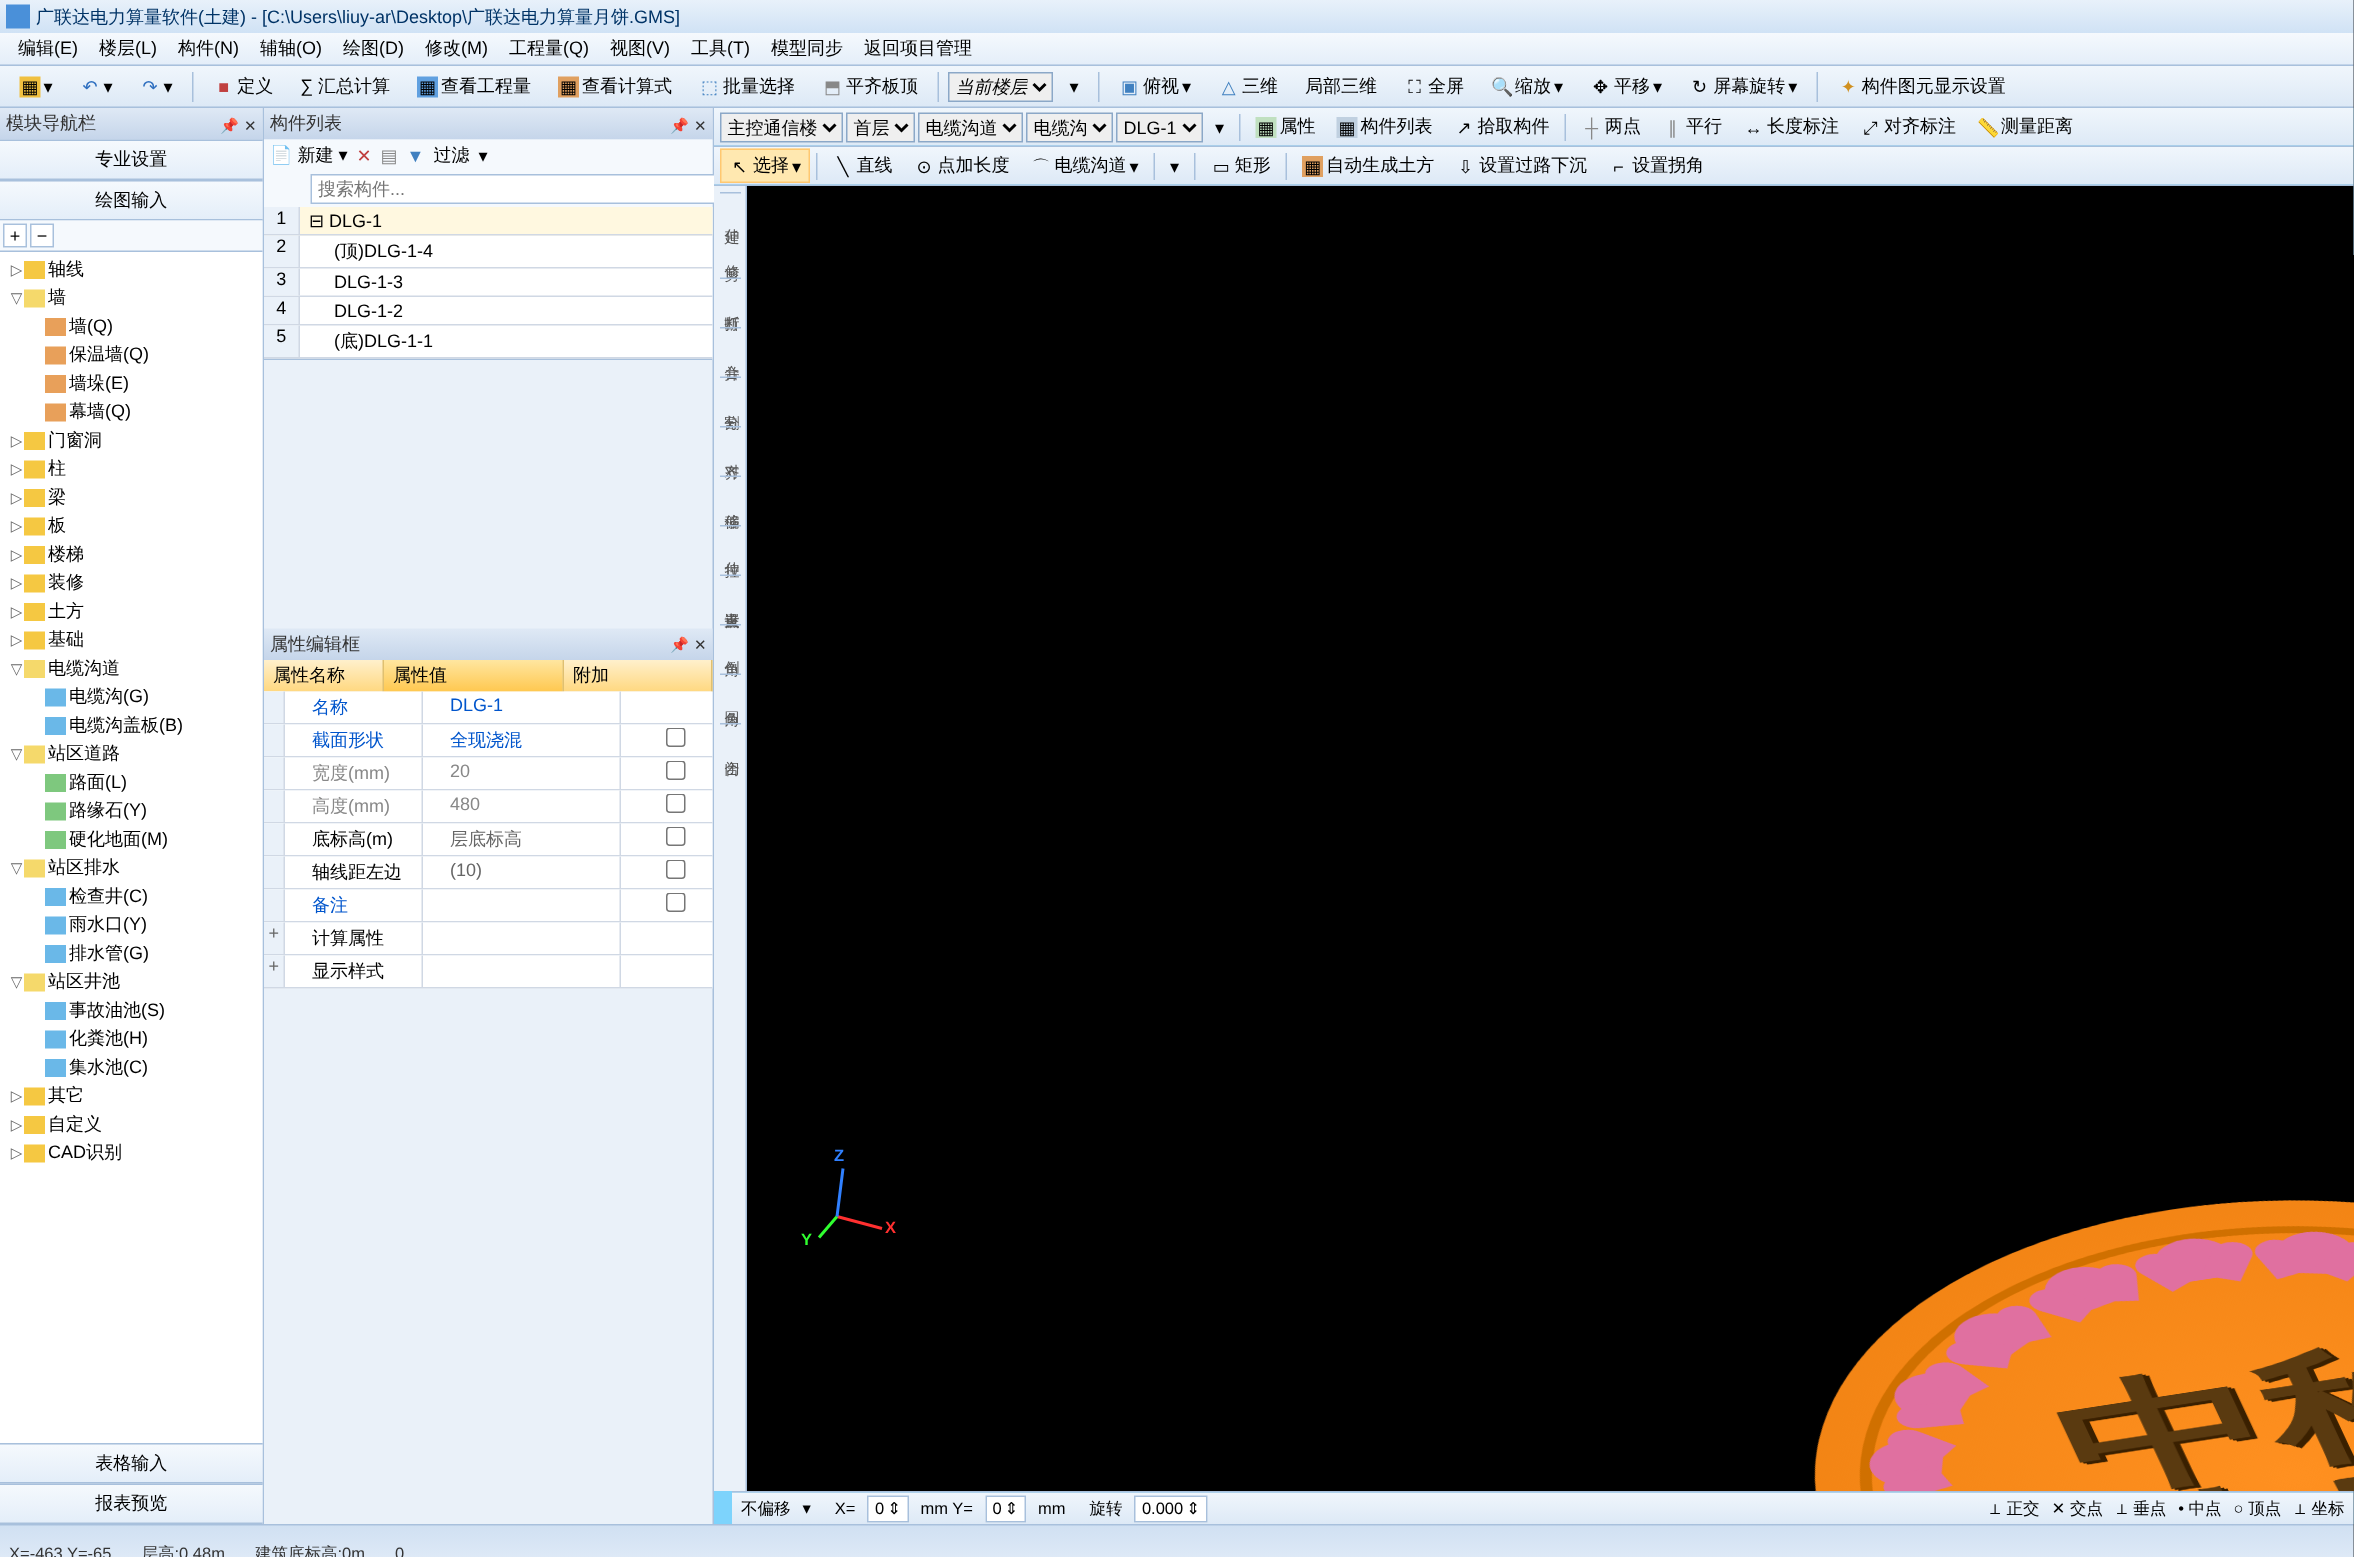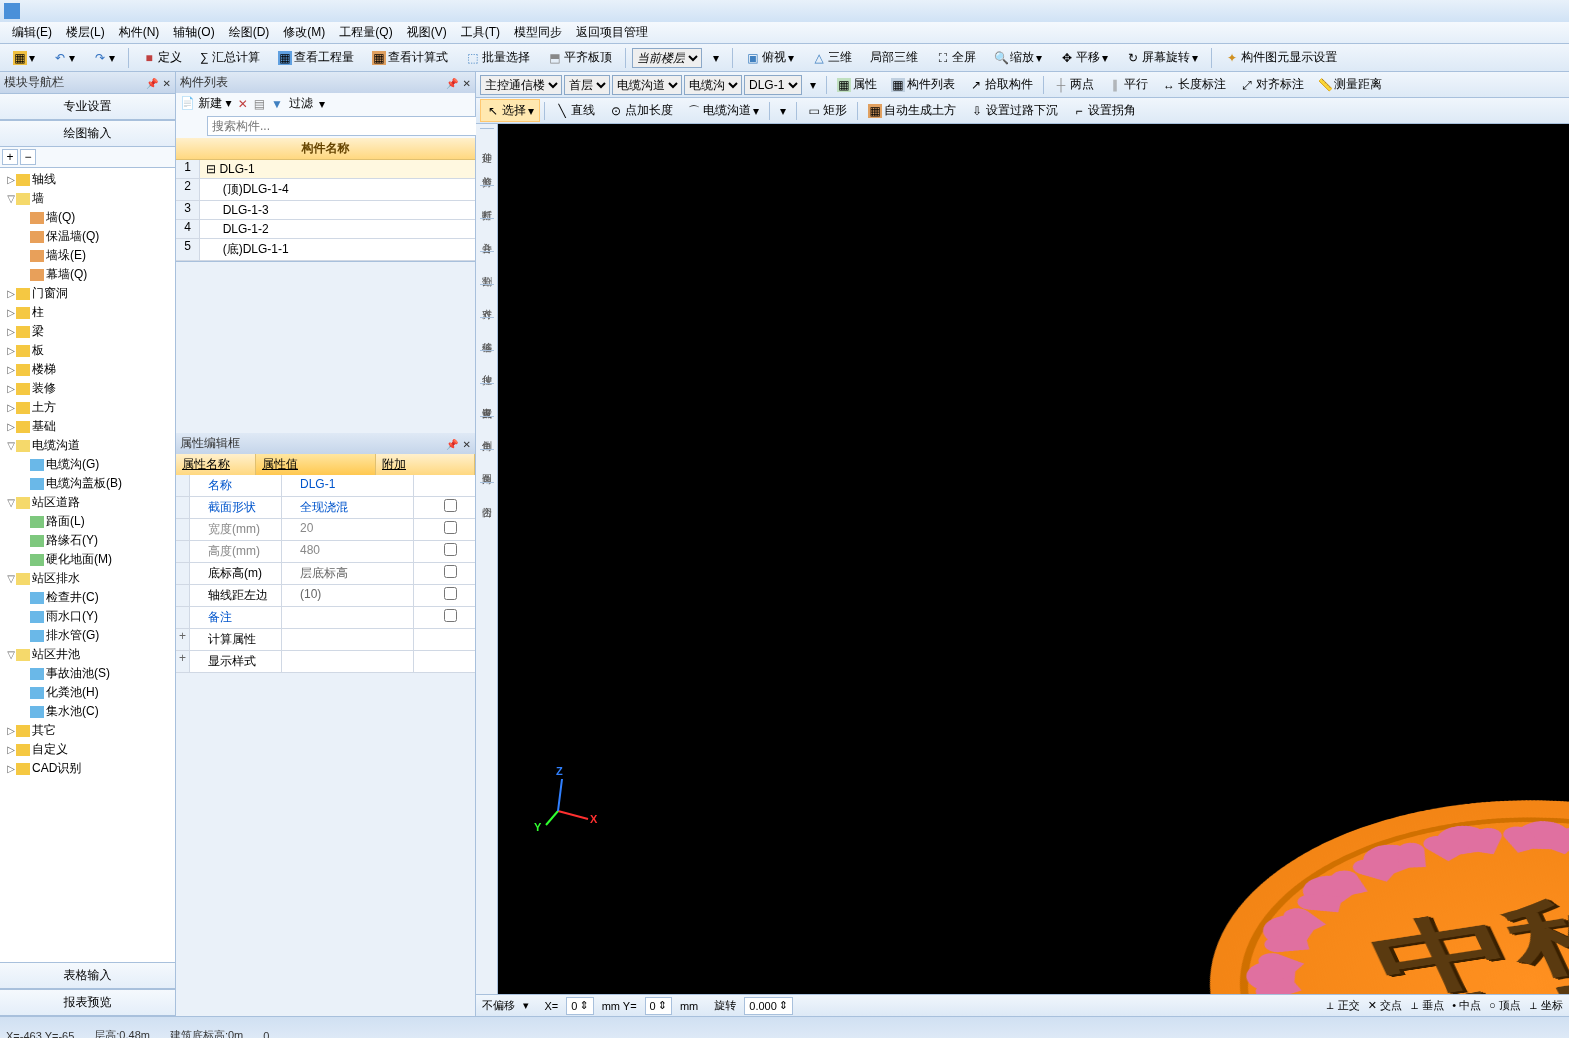--- a/index.html
+++ b/index.html
@@ -34,21 +34,21 @@
 .center .toolbar2 { padding: 2px 4px; display: flex; align-items: center; gap: 6px; background: #f5f9fd; }
 .center .search { padding: 2px 4px; background: #f5f9fd; }
 .center .search input { width: 100%; border: 1px solid #a8c0dc; padding: 2px 4px; font-size: 12px; margin-left: 27px; }
 .grid { background: #fff; border-bottom: 1px solid #a8c0dc; }
 .grid-head { background: linear-gradient(#fff0cc, #ffd880); text-align: center; padding: 2px; font-weight: bold; color: #664400; border-bottom: 1px solid #e0c070; }
 .grid-row { display: flex; border-bottom: 1px solid #d0d8e4; }
 .grid-row .rn { width: 24px; text-align: center; background: #eaf1f9; border-right: 1px solid #d0d8e4; }
 .grid-row .cell { flex: 1; padding: 2px 6px; }
 .grid-row.sel { background: #fff8e0; }
 .prop-head { display: flex; background: linear-gradient(#fff0cc, #ffd880); }
-.prop-head div { padding: 2px 6px; border-right: 1px solid #e0c070; text-decoration: underline; }
+.prop-head div { padding: 2px 6px; border-right: 1px solid #e0c070; }
 .prop-head .c1 { width: 80px; }
 .prop-head .c2 { width: 120px; background: linear-gradient(#ffe6a0, #ffc850); }
 .prop-head .c3 { flex: 1; }
 .prop-row { display: flex; border-bottom: 1px solid #d0d8e4; background: #fff; gap: 12px; }
 .prop-row .c0 { width: 14px; background: #eaf1f9; text-align: center; color: #666; border-right: 1px solid #d0d8e4; }
 .prop-row .c1 { width: 80px; padding: 2px 6px; border-right: 1px solid #d0d8e4; }
 .prop-row .c2 { width: 120px; padding: 2px 6px; border-right: 1px solid #d0d8e4; color: #666; }
 .prop-row .c3 { flex: 1; padding: 2px; text-align: center; }
 .prop-row .blue { color: #0055cc; }
 .prop-row .gray { color: #888; }
@@ -68,30 +68,31 @@
 .cake-side { position: absolute; width: 640px; height: 640px; border-radius: 50%; background: #8a1a8a; transform: translateZ(-120px); box-shadow: 0 0 0 20px #6a0a6a inset; }
 .cake-top { position: absolute; width: 640px; height: 640px; border-radius: 50%; background: radial-gradient(#ff9020, #ee8010); }
 .cake-rim { position: absolute; width: 580px; height: 580px; border-radius: 50%; left: 30px; top: 30px; border: 8px solid #d07000; }
 .heart { position: absolute; width: 60px; height: 54px; background: #e070a0; border-radius: 30px 30px 0 0; transform-origin: center; }
 .heart::before, .heart::after { content: ''; position: absolute; width: 30px; height: 48px; background: #e070a0; border-radius: 30px 30px 0 0; }
 .heart::before { left: 0; transform: rotate(-30deg); transform-origin: bottom right; }
 .heart::after { right: 0; transform: rotate(30deg); transform-origin: bottom left; }
 .text3d { position: absolute; left: 320px; top: 320px; transform: translate(-50%, -50%); font-size: 140px; font-weight: bold; color: #5a3a10; font-family: "KaiTi", "STKaiti", serif; text-align: center; line-height: 1; text-shadow: 2px 2px 0 #3a2000, 4px 4px 0 #3a2000; }
 .axes { position: absolute; left: 40px; bottom: 160px; }
 .axes .ax { position: absolute; font-size: 11px; font-weight: bold; }
-.statusbar { height: 22px; background: linear-gradient(#f0f6fc, #dde9f6); display: flex; align-items: center; padding: 0 6px; gap: 8px; border-top: 1px solid #a8c0dc; font-size: 11px; }
+.statusbar { height: 22px; background: linear-gradient(#f0f6fc, #dde9f6); display: flex; align-items: center; padding: 0 6px; gap: 8px; border-top: 1px solid #a8c0dc; font-size: 11px; margin-left: 12px; }
 .statusbar .field { display: flex; align-items: center; gap: 2px; border: 1px solid #a8c0dc; padding: 0 4px; height: 18px; background: #fff; }
 .statusbar .spacer { flex: 1; }
 .footbar { height: 38px; background: linear-gradient(#d0e0f2, #e8f0fa); display: flex; align-items: center; padding: 0 6px; gap: 20px; border-top: 1px solid #a8c0dc; font-size: 11px; color: #333; }
 </style>
 </head>
 <body>
 
 <div class="titlebar">
   <span class="icon"></span>
+  <span>广联达电力算量软件(土建) - [C:\Users\liuy-ar\Desktop\广联达电力算量月饼.GMS]</span>
 </div>
 
 <div class="menubar">
   <span>编辑(E)</span>
   <span>楼层(L)</span>
   <span>构件(N)</span>
   <span>辅轴(O)</span>
   <span>绘图(D)</span>
   <span>修改(M)</span>
   <span>工程量(Q)</span>
@@ -340,21 +341,20 @@
       <span class="btn">📄 <span>新建</span> ▾</span>
       <span style="color:#c04040">✕</span>
       <span style="color:#888">▤</span>
       <span style="color:#4080c0">▼</span>
       <span>过滤</span> ▾
     </div>
     <div class="search">
       <input type="text" placeholder="搜索构件..." style="">
     </div>
     <div class="grid">
-      <div class="grid-head">构件名称</div>
       <div id="grid-rows">
           <div class="grid-row sel">
             <div class="rn">1</div>
             <div class="cell">⊟ DLG-1</div>
           </div>
           <div class="grid-row">
             <div class="rn">2</div>
             <div class="cell">&nbsp;&nbsp;&nbsp;&nbsp; (顶)DLG-1-4</div>
           </div>
           <div class="grid-row">

